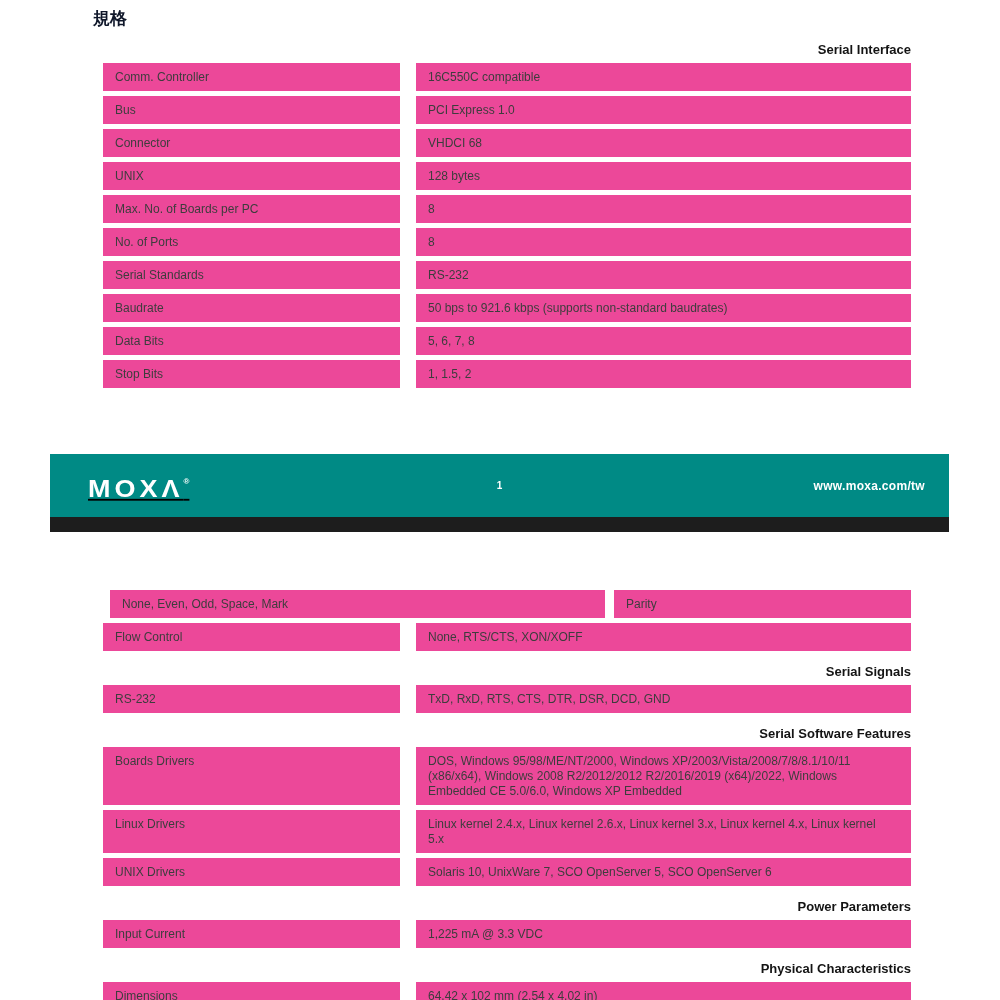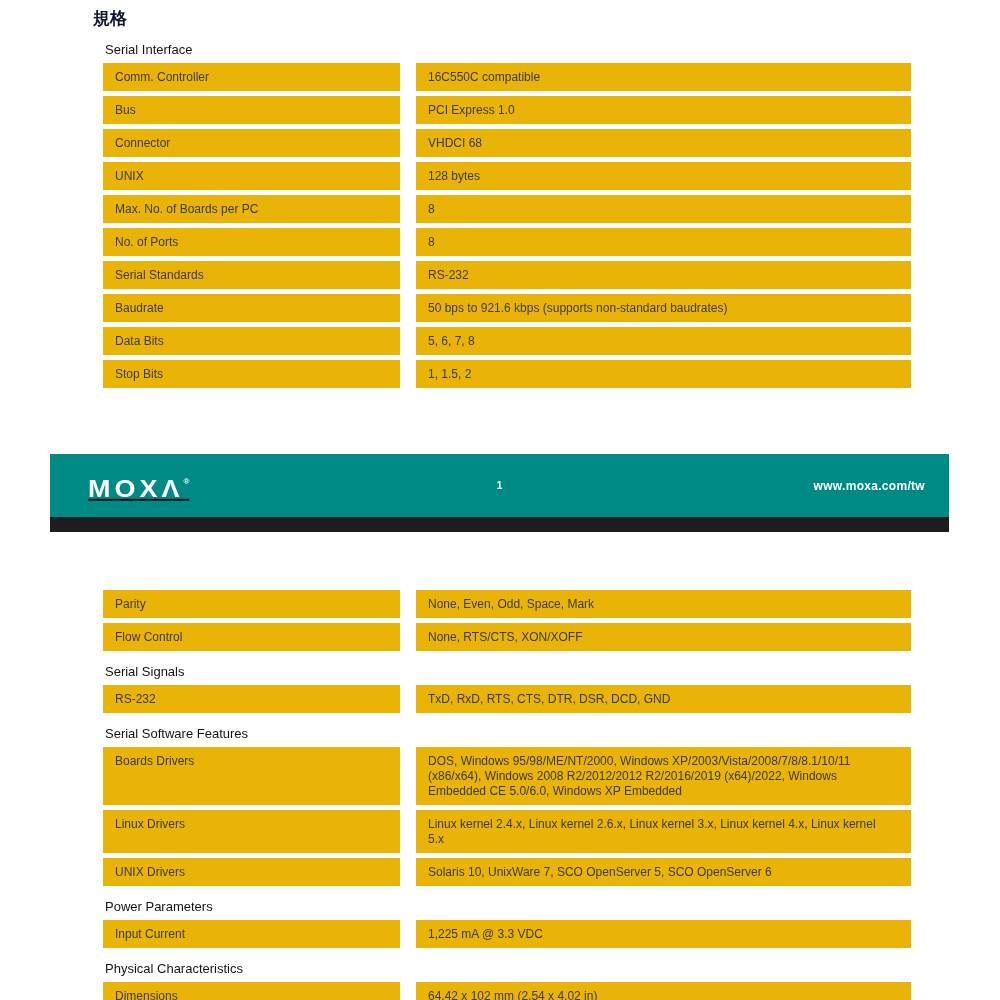--- a/index.html
+++ b/index.html
@@ -20,35 +20,36 @@
   }
 
   .content {
     margin-left: 103px;
     width: 808px;
   }
   .content.top { margin-top: 0; }
 
   .spec-heading {
     font-size: 13px;
-    font-weight: normal;
+    font-weight: bold;
     color: #141414;
     margin: 13px 0 6px 2px;
     line-height: 15px;
+    text-align: right;
   }
 
   .spec-row {
     display: flex;
     gap: 9px;
     margin-bottom: 5px;
     font-size: 12px;
     color: #3d3d3d;
   }
   .spec-row .cell {
-    background: #eab308;
+    background: #ec4899;
     padding: 7px 28px 6px 12px;
     line-height: 15px;
     min-height: 28px;
   }
   .spec-row .cell.label { flex: 0 0 297px; }
   .spec-row .cell.value { flex: 1; margin-left: 7px; }
 
   .banner-wrap {
     margin: 66px 0 0 50px;
     width: 899px;
@@ -154,22 +155,22 @@
     <div class="banner">
       <div class="logo"><span>MOXΛ</span><sup>®</sup></div>
       <div class="page-num">1</div>
       <a class="banner-url" href="#">www.moxa.com/tw</a>
     </div>
     <div class="banner-black"></div>
   </div>
 
   <div class="content bottom">
       <div class="spec-row">
+        <div class="cell value">None, Even, Odd, Space, Mark</div>
         <div class="cell label">Parity</div>
-        <div class="cell value">None, Even, Odd, Space, Mark</div>
       </div>
       <div class="spec-row">
         <div class="cell label">Flow Control</div>
         <div class="cell value">None, RTS/CTS, XON/XOFF</div>
       </div>
       <div class="spec-heading">Serial Signals</div>
       <div class="spec-row">
         <div class="cell label">RS-232</div>
         <div class="cell value">TxD, RxD, RTS, CTS, DTR, DSR, DCD, GND</div>
       </div>

